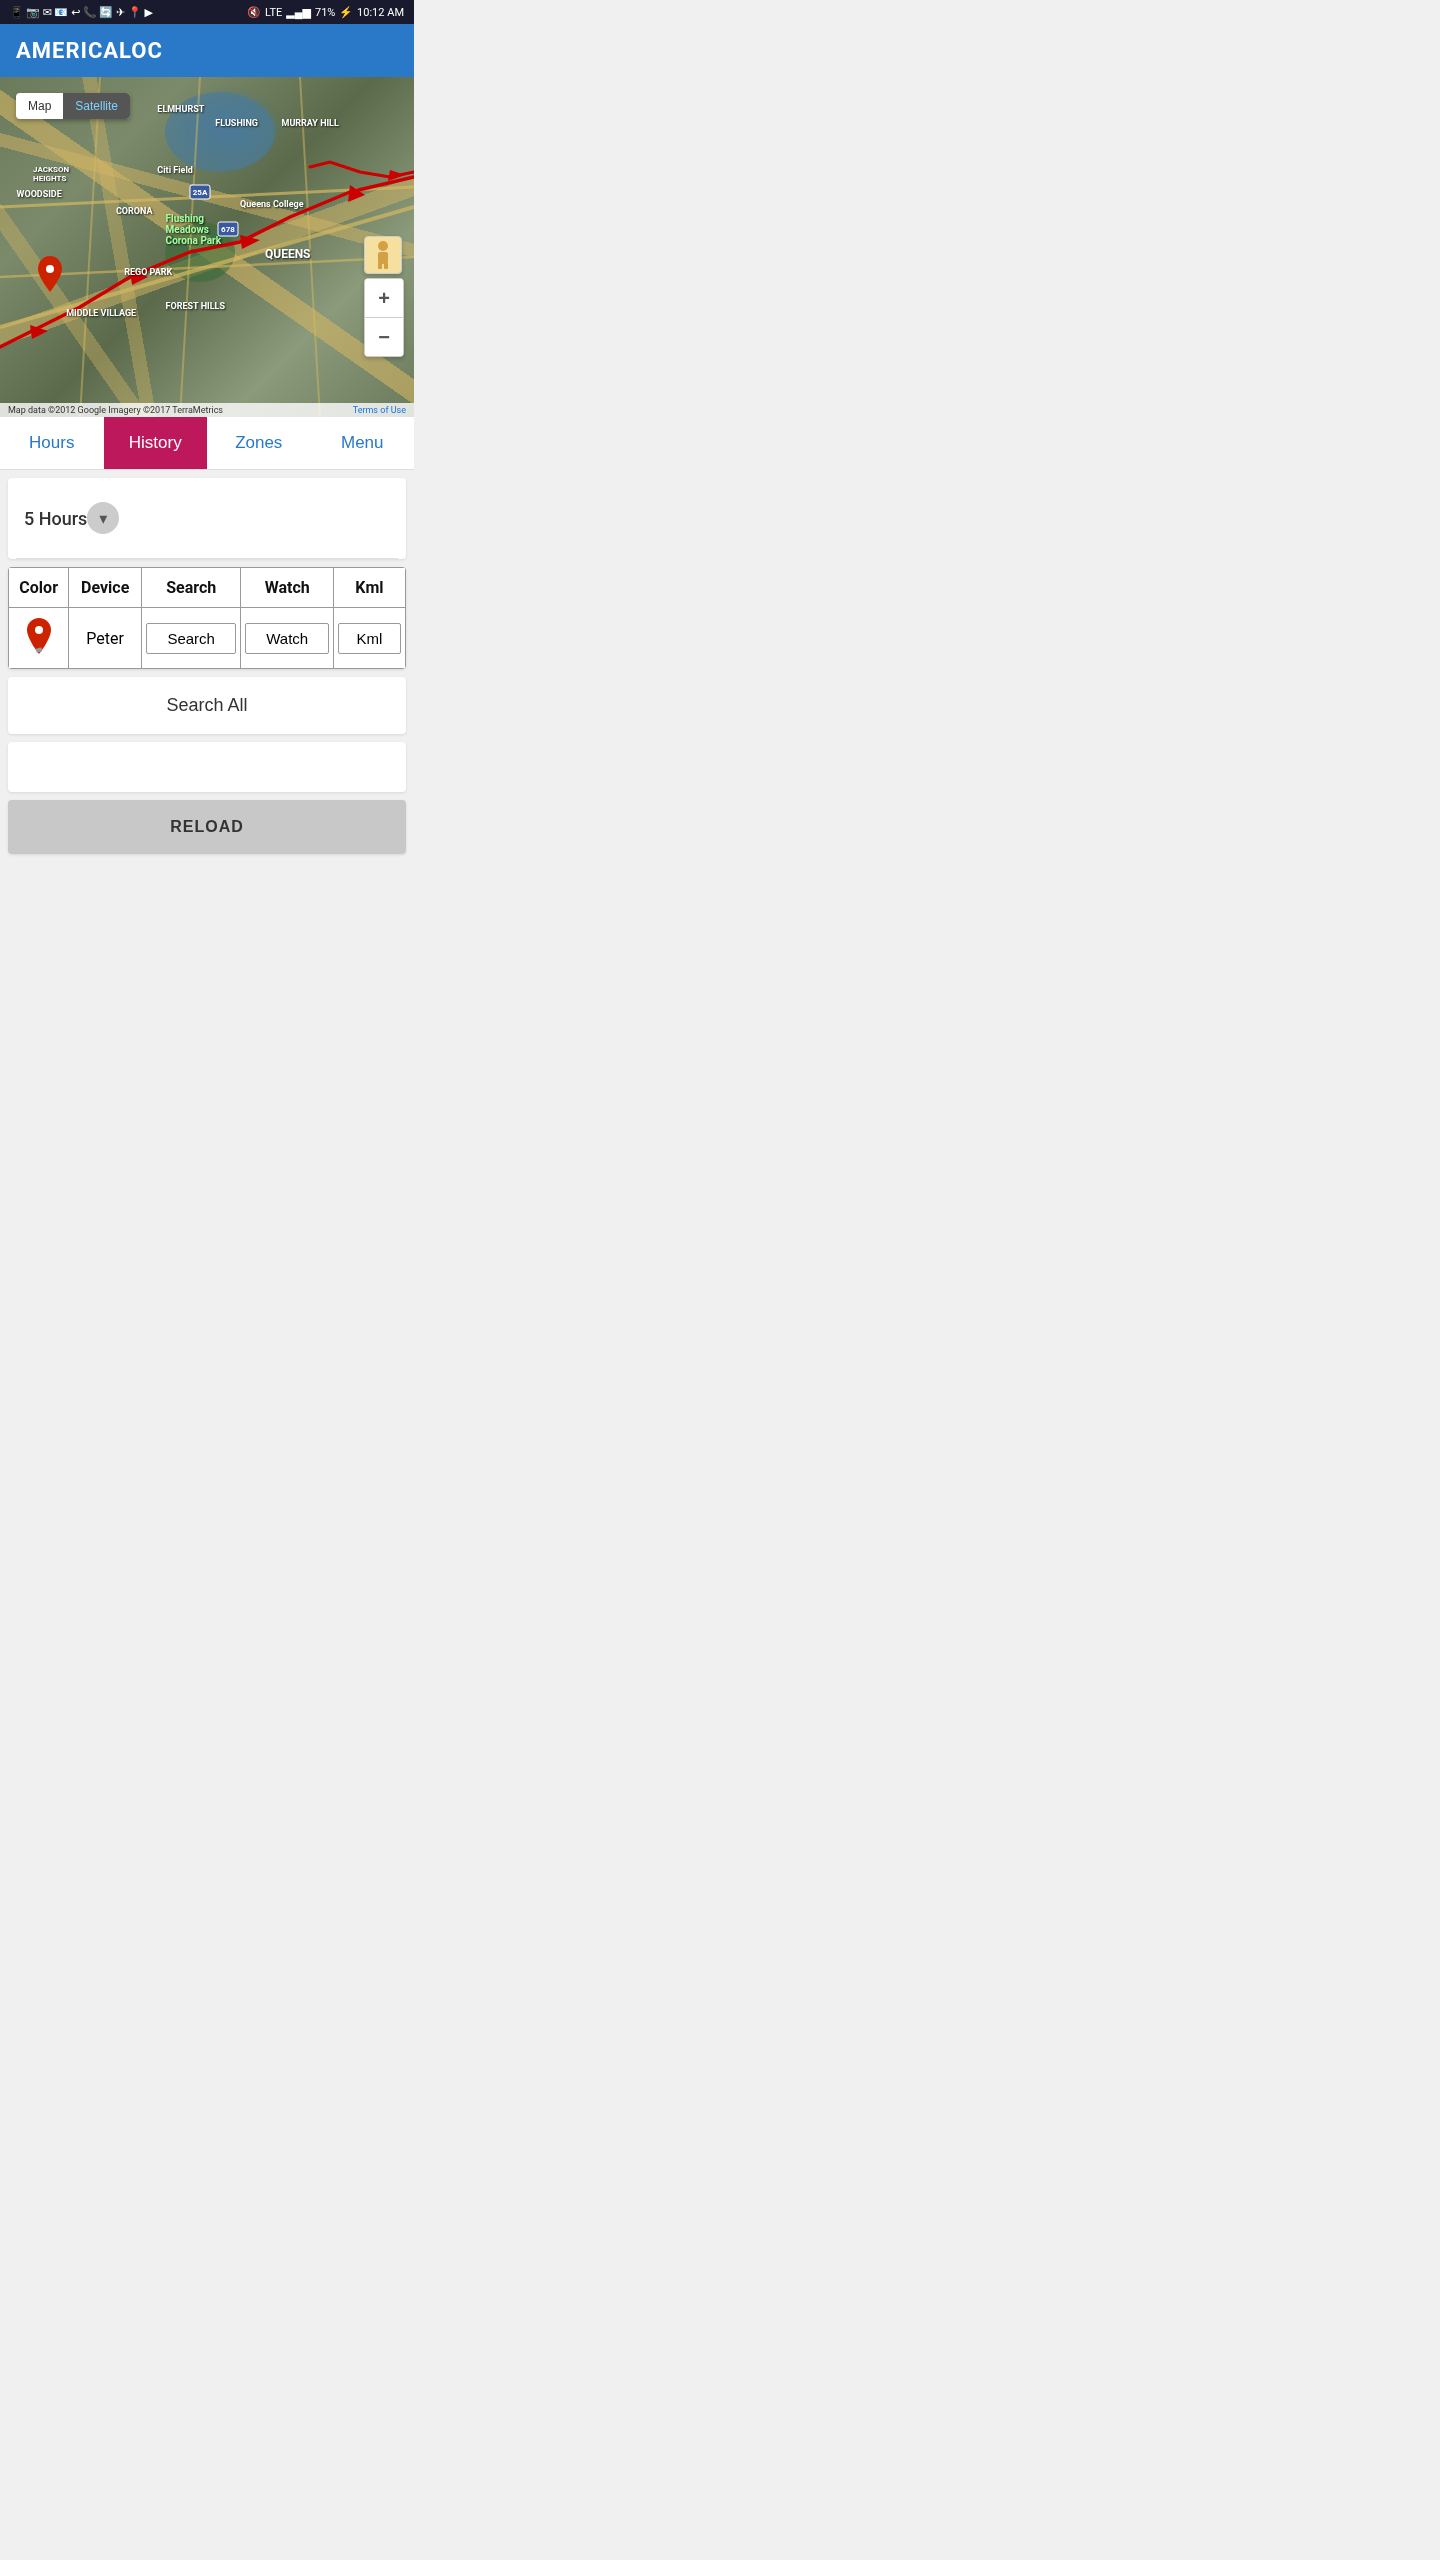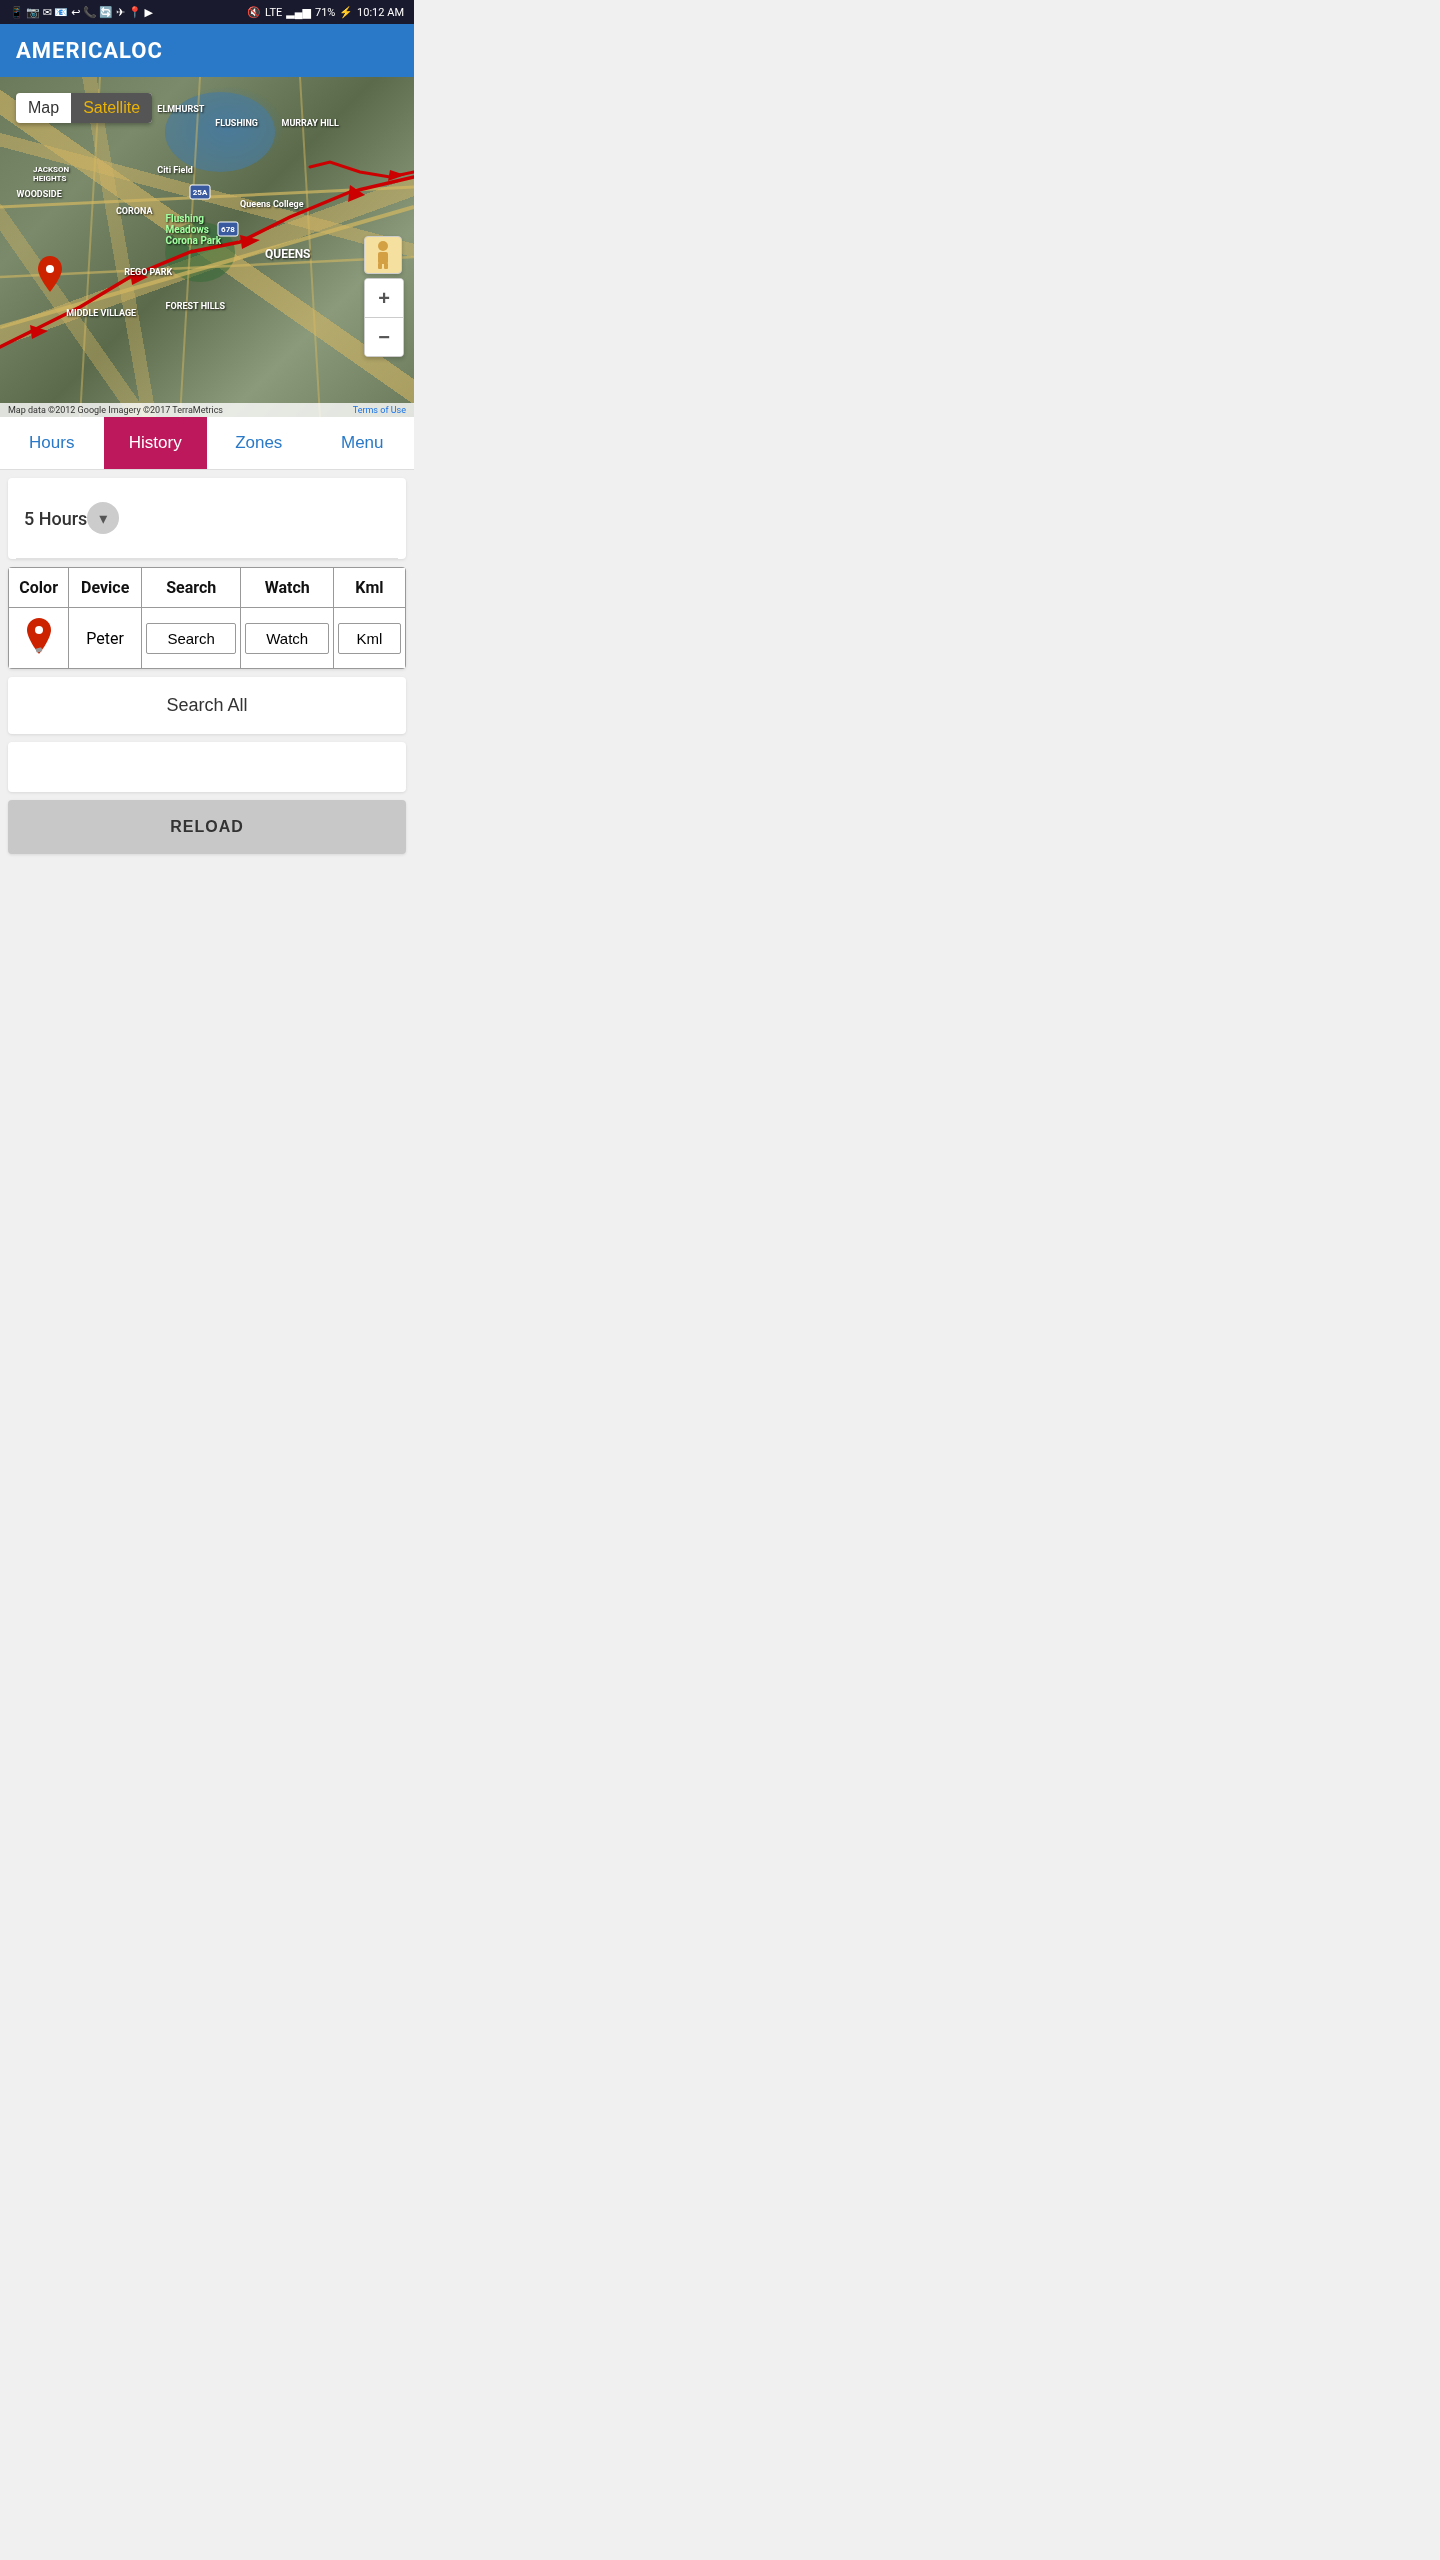--- a/index.html
+++ b/index.html
@@ -107,30 +107,30 @@
       top: 16px;
       left: 16px;
       background: white;
       border-radius: 4px;
       display: flex;
       overflow: hidden;
       box-shadow: 0 2px 4px rgba(0,0,0,0.3);
     }
     .map-toggle-btn {
       padding: 6px 12px;
-      font-size: 16px;
+      font-size: 12px;
       font-weight: 500;
       border: none;
       background: transparent;
       cursor: pointer;
       color: #333;
     }
     .map-toggle-btn.active {
       background: #555;
-      color: #eab308;
+      color: #7dd3fc;
     }
 
     .map-controls-right {
       position: absolute;
       right: 10px;
       bottom: 60px;
       display: flex;
       flex-direction: column;
       gap: 4px;
     }

